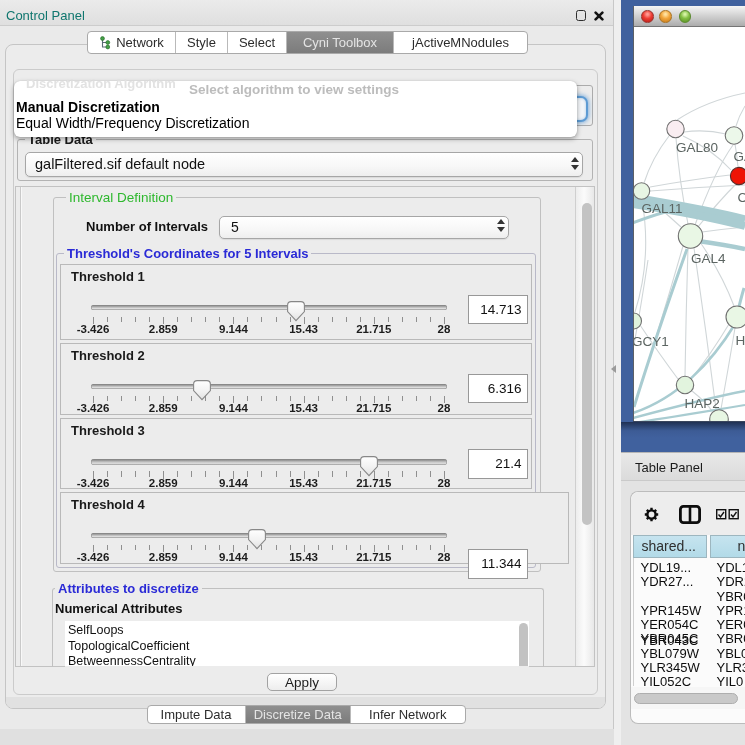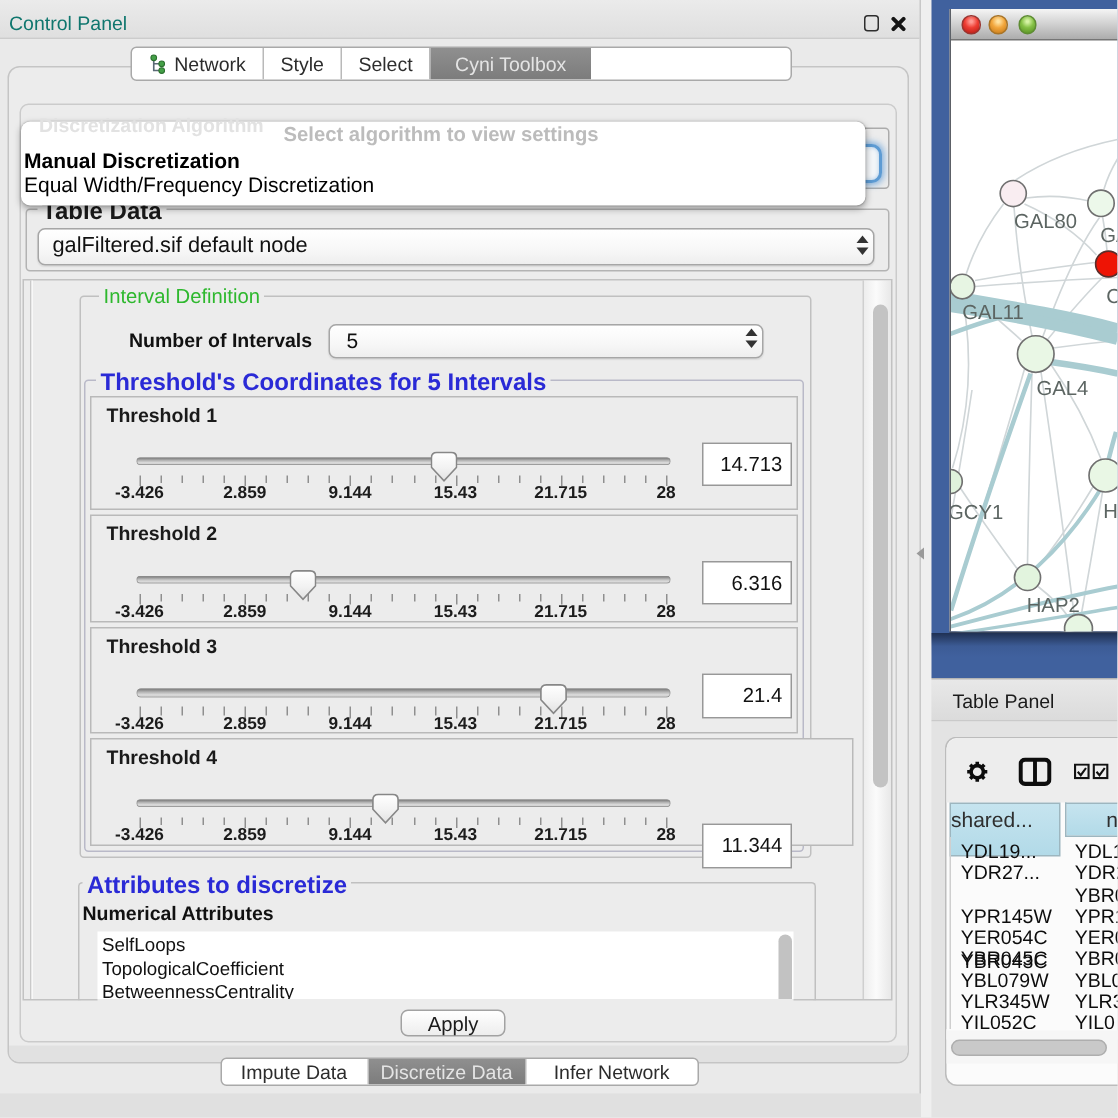--- a/index.html
+++ b/index.html
@@ -13,21 +13,21 @@
 .cdn { border-top:5px solid #333; }
 .seg { display:flex; background:#ffffff; border:1px solid #a9a9a9; border-radius:4px; overflow:hidden; }
 .seg > div { display:flex; align-items:center; justify-content:center; font-size:13px; color:#2c2c2c; border-right:1px solid #b9b9b9; }
 .seg > div:last-child { border-right:none; }
 .seg > div.sel { background:linear-gradient(#8f8f8f,#7c7c7c); color:#e4e4e4; }
 .tpanel { background:#ececec; border:1px solid #b9b9b9; }
 .ttitle { position:absolute; font-weight:bold; font-size:13px; color:#1a1a1a; }
 .track { position:absolute; height:5.5px; border-radius:3px; background:linear-gradient(#717171,#b5b5b5 40%,#dcdcdc 70%,#c5c5c5); box-shadow:inset 0 0 0 0.5px #8f8f8f; }
 .vbox { position:absolute; left:468px; width:59.5px; height:29.5px; background:#ffffff; border:1px solid #989898; font-size:13.5px; color:#111; text-align:right; padding-right:5px; line-height:28px; }
 .ticklbl { position:absolute; font-size:11.5px; font-weight:600; color:#1c1c1c; line-height:1; transform:translateX(-50%); }
-.gtitle { position:absolute; font-size:16px; background:#ececec; padding:0 3px; line-height:1.1; }
+.gtitle { position:absolute; font-size:13px; background:#ececec; padding:0 3px; line-height:1.1; }
 </style>
 </head>
 <body>
 
 <div class="abs" style="left:0; top:0; width:613px; height:729px; background:#eaeaea;"></div>
 
 <div class="abs" style="left:0; top:0; width:613px; height:26px; background:linear-gradient(#ebebeb,#dfdfdf); border-bottom:1px solid #cccccc;"></div>
 <div class="abs nw" style="left:6px; top:9px; font-size:13px; color:#0f766e;">Control Panel</div>
 <div class="abs" style="left:576px; top:10px; width:10px; height:11px; border:1.5px solid #2e2e2e; border-radius:2.5px;"></div>
 <svg class="abs" style="left:593.5px; top:11px;" width="10" height="10" viewBox="0 0 10 10">
@@ -41,20 +41,21 @@
 <div class="seg abs" style="left:87px; top:31px; width:441px; height:23px;">
   <div style="width:88px;"><svg width="13" height="15" viewBox="0 0 13 15" style="margin-right:4px;">
         <path d="M3.5,4 V12.5 M3.5,7.5 h4.5 M3.5,12 h4.5" stroke="#5a6a75" stroke-width="1.1" fill="none"></path>
         <circle cx="3.5" cy="3.5" r="1.9" fill="#44a047" stroke="#2c7030" stroke-width="0.7"></circle>
         <circle cx="8.8" cy="7.5" r="1.9" fill="#44a047" stroke="#2c7030" stroke-width="0.7"></circle>
         <circle cx="8.8" cy="12" r="1.9" fill="#44a047" stroke="#2c7030" stroke-width="0.7"></circle>
       </svg>Network</div>
   <div style="width:52px;">Style</div>
   <div style="width:59px;">Select</div>
   <div class="sel" style="width:107px;">Cyni Toolbox</div>
+  <div style="flex:1;">jActiveMNodules</div>
 </div>
 
 <div class="abs" style="left:17px; top:85px; width:576px; height:41px; border:1px solid #ababab; border-radius:3px;"></div>
 
 <div class="abs" style="left:552px; top:96px; width:36px; height:26px; border:2.5px solid #5d9bd3; border-radius:7px; box-shadow:0 0 4px 1px rgba(98,158,216,0.75), inset 0 0 3px rgba(98,158,216,0.5); background:#f3f6f9;"></div>
 
 <div class="abs" style="left:17px; top:139px; width:576px; height:42px; border:1px solid #b3b3b3; border-radius:3px;"></div>
 <div class="gtitle nw" style="left:25px; top:133px; color:#1a1a1a; font-weight:bold;">Table Data</div>
 <div class="combo abs" style="left:25px; top:152px; width:558px; height:24.5px;"></div>
 <div class="abs nw" style="left:35px; top:157px; font-size:14.5px; color:#111;">galFiltered.sif default node</div>
@@ -385,21 +386,21 @@
   <path d="M11,1 v17" stroke="#0d0d0d" stroke-width="2.6"></path>
 </svg>
 
 <svg class="abs" style="left:715.5px; top:509px;" width="24" height="11" viewBox="0 0 24 11">
   <rect x="0.7" y="0.7" width="9" height="9" fill="none" stroke="#111" stroke-width="1.4"></rect>
   <path d="M2.5,5.5 l2,2.3 l3.5,-4.8" stroke="#111" stroke-width="1.4" fill="none"></path>
   <rect x="13.2" y="0.7" width="9" height="9" fill="none" stroke="#111" stroke-width="1.4"></rect>
   <path d="M15,5.5 l2,2.3 l3.5,-4.8" stroke="#111" stroke-width="1.4" fill="none"></path>
 </svg>
 
-<div class="abs" style="left:633px; top:535px; width:73.5px; height:36px; background:linear-gradient(#c6e4ef,#b2dae8); border:1px solid #9db6bf; text-align:left; font-size:14px; color:#2f2f2f; line-height:21px; padding-right:2px;">shared...</div>
+<div class="abs" style="left:633px; top:535px; width:73.5px; height:23px; background:linear-gradient(#c6e4ef,#b2dae8); border:1px solid #9db6bf; text-align:center; font-size:14px; color:#2f2f2f; line-height:21px; padding-right:2px;">shared...</div>
 <div class="abs" style="left:709.5px; top:535px; width:35.5px; height:23px; background:linear-gradient(#c6e4ef,#b2dae8); border:1px solid #9db6bf; border-right:none; font-size:14px; color:#2f2f2f; line-height:21px; padding-left:27px;">na</div>
 
 <div class="abs" style="left:633px; top:558px; width:1px; height:128px; background:#cfcfcf;"></div>
 <div id="rows">
     <div class="abs nw" style="left:640.5px; top:561px; font-size:13px; color:#0d0d0d;">YDL19...</div>
     <div class="abs nw" style="left:716.5px; top:561px; font-size:13px; color:#0d0d0d;">YDL1</div>
     <div class="abs nw" style="left:640.5px; top:575.25px; font-size:13px; color:#0d0d0d;">YDR27...</div>
     <div class="abs nw" style="left:716.5px; top:575.25px; font-size:13px; color:#0d0d0d;">YDR2</div>
     <div class="abs nw" style="left:640.5px; top:589.5px; font-size:13px; color:#0d0d0d;margin-top:44px;">YBR043C</div>
     <div class="abs nw" style="left:716.5px; top:589.5px; font-size:13px; color:#0d0d0d;">YBR0</div>

